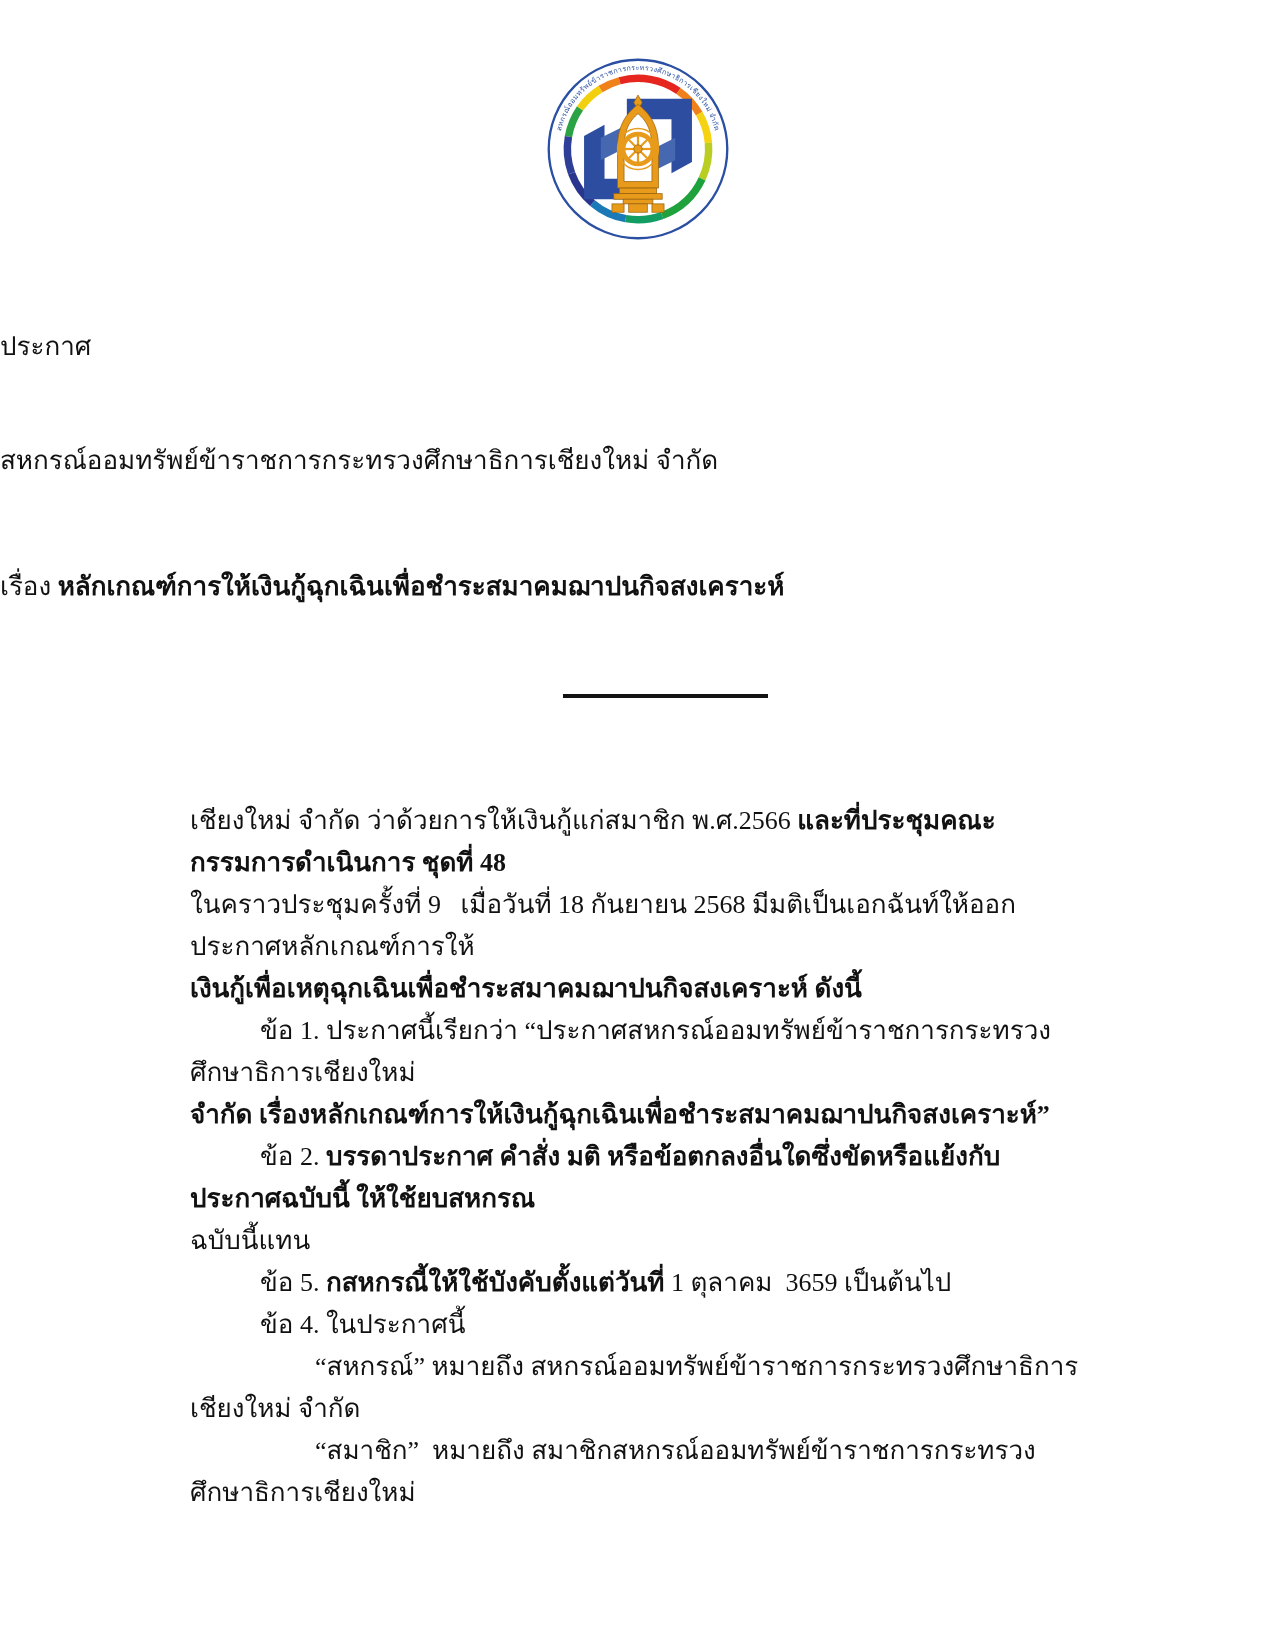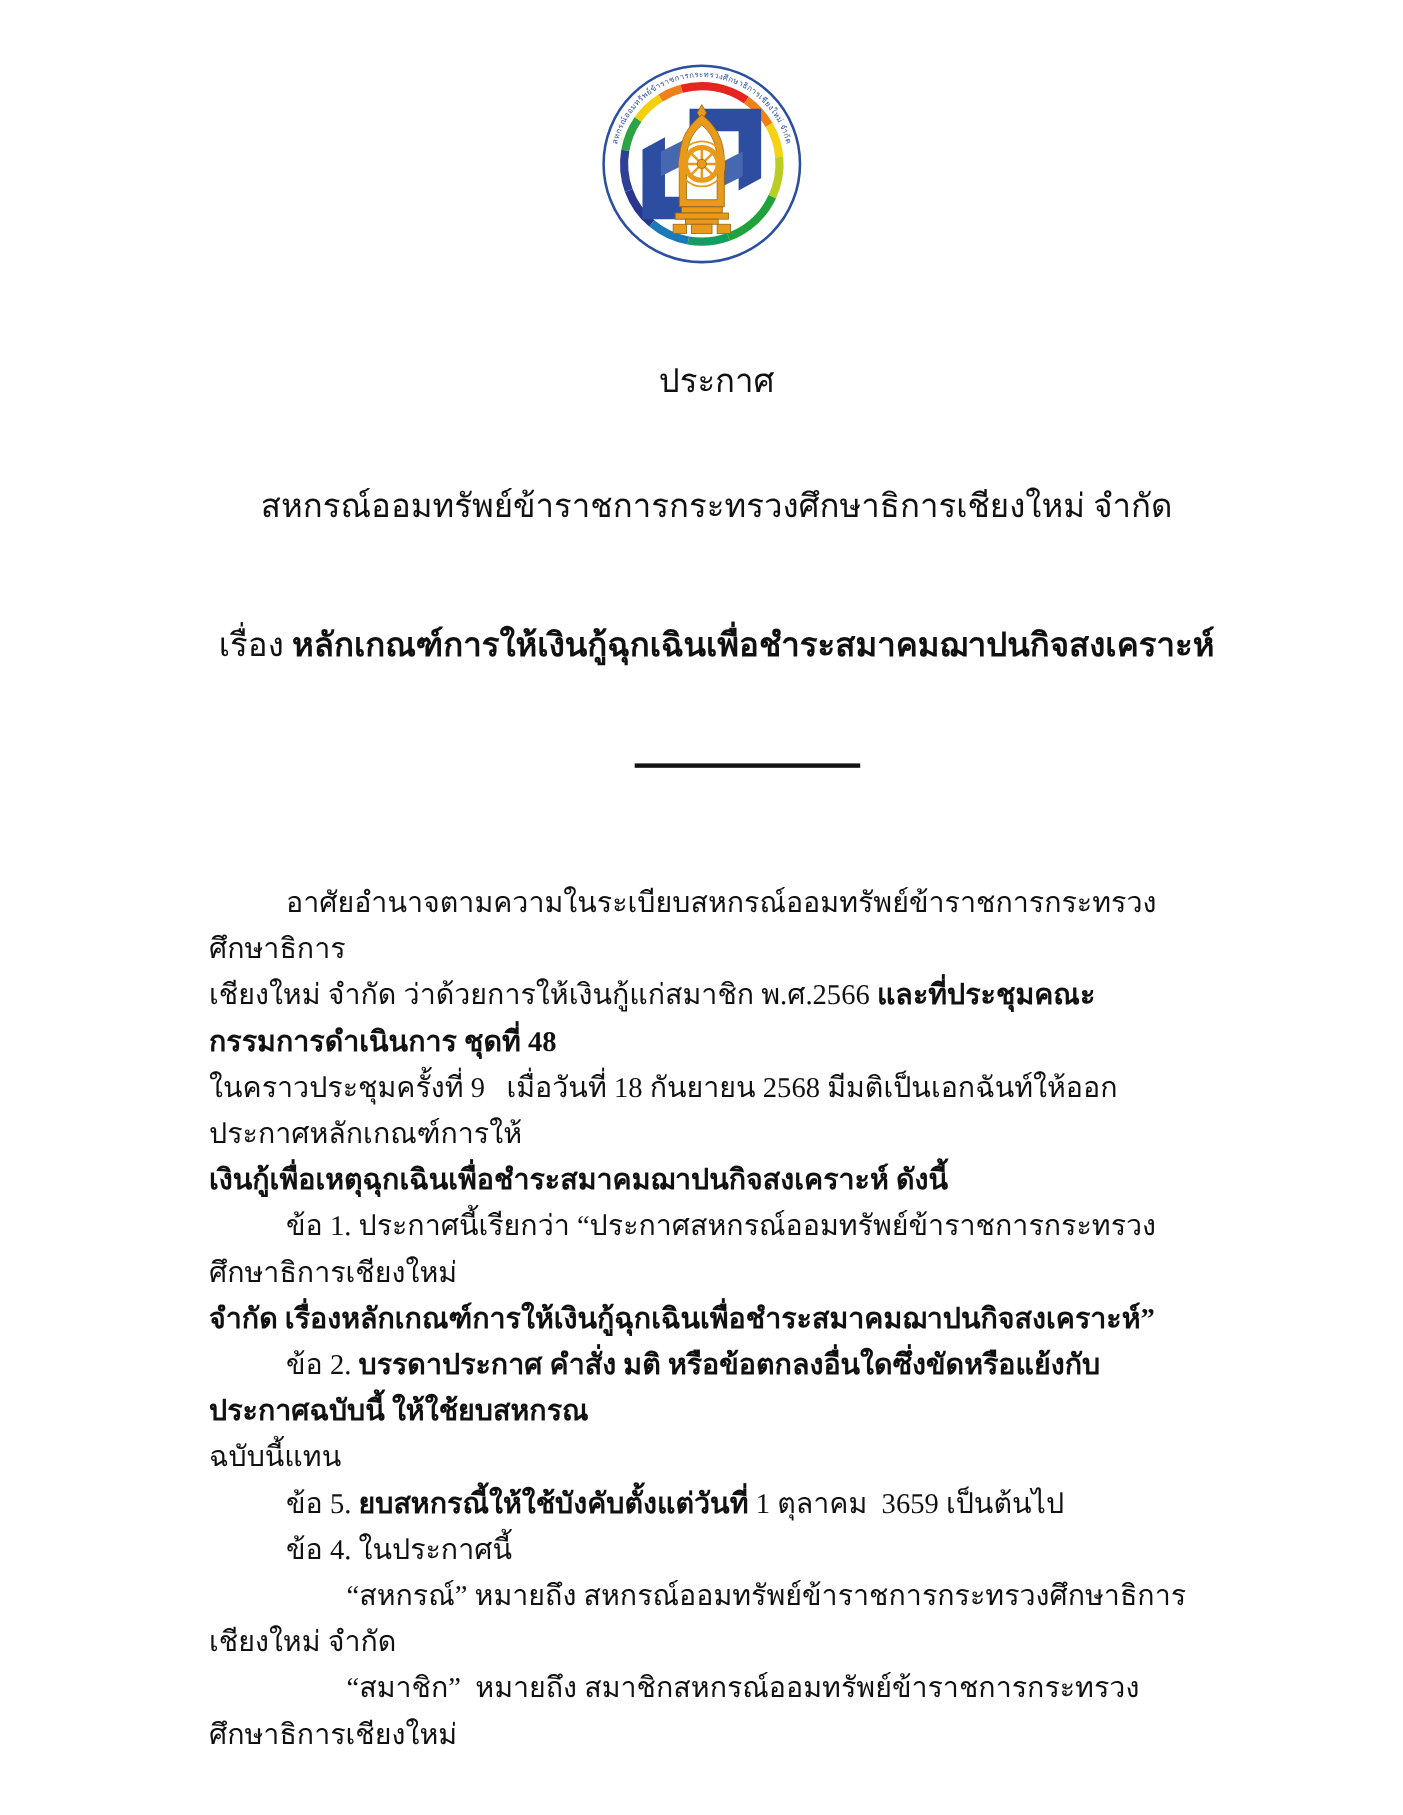--- a/index.html
+++ b/index.html
@@ -10,26 +10,25 @@
     background:#ffffff;
     font-family:"Liberation Serif","DejaVu Serif",serif;
     color:#111111;
     overflow:hidden;
   }
   .logo-wrap {
     padding-top:56px;
     display:flex; justify-content:center;
   }
   .header {
-    text-align:center;
+    text-align:left;
     margin-top:10px;
-    font-size:30px;
+    font-size:26px;
     line-height:38px;
     white-space:pre-wrap;
-    padding-left:28px;
   }
   .header .subject-line { margin-top:12px; }
   .b { font-weight:bold; }
   .divider {
     width:205px; height:4px;
     background:#121212;
     margin:12px auto 0 auto;
     transform:translateX(28px);
   }
   .doc-body {
@@ -105,27 +104,26 @@
   </div>
 
   <div class="header">
     <div>ประกาศ</div>
     <div>สหกรณ์ออมทรัพย์ข้าราชการกระทรวงศึกษาธิการเชียงใหม่ จำกัด</div>
     <div class="subject-line"><span>เรื่อง </span><span class="b">หลักเกณฑ์การให้เงินกู้ฉุกเฉินเพื่อชำระสมาคมฌาปนกิจสงเคราะห์</span></div>
     <div class="divider"></div>
   </div>
 
   <div class="doc-body">
-      <div class="line para"><span>อาศัยอำนาจตามความในระเบียบสหกรณ์ออมทรัพย์ข้าราชการกระทรวงศึกษาธิการ</span></div>
       <div class="line none"><span>เชียงใหม่ จำกัด ว่าด้วยการให้เงินกู้แก่สมาชิก พ.ศ.2566 </span><span class="b">และที่ประชุมคณะกรรมการดำเนินการ ชุดที่ 48</span></div>
       <div class="line none"><span>ในคราวประชุมครั้งที่ 9   เมื่อวันที่ 18 กันยายน 2568 มีมติเป็นเอกฉันท์ให้ออกประกาศหลักเกณฑ์การให้</span></div>
       <div class="line none"><span class="b">เงินกู้เพื่อเหตุฉุกเฉินเพื่อชำระสมาคมฌาปนกิจสงเคราะห์ ดังนี้</span></div>
       <div class="line para"><span>ข้อ 1. ประกาศนี้เรียกว่า “ประกาศสหกรณ์ออมทรัพย์ข้าราชการกระทรวงศึกษาธิการเชียงใหม่</span></div>
       <div class="line none"><span class="b">จำกัด เรื่องหลักเกณฑ์การให้เงินกู้ฉุกเฉินเพื่อชำระสมาคมฌาปนกิจสงเคราะห์”</span></div>
       <div class="line para"><span>ข้อ 2. </span><span class="b">บรรดาประกาศ คำสั่ง มติ หรือข้อตกลงอื่นใดซึ่งขัดหรือแย้งกับประกาศฉบับนี้ ให้ใช้ยบสหกรณ</span></div>
       <div class="line none"><span>ฉบับนี้แทน</span></div>
-      <div class="line para"><span>ข้อ 5. </span><span class="b">ยบสหกรณี้ให้ใช้บังคับตั้งแต่วันที่</span><span> 1 ตุลาคม  3659 เป็นต้นไป</span></div>
+      <div class="line para"><span>ข้อ 5. </span><span class="b">กสหกรณี้ให้ใช้บังคับตั้งแต่วันที่</span><span> 1 ตุลาคม  3659 เป็นต้นไป</span></div>
       <div class="line para"><span>ข้อ 4. ในประกาศนี้</span></div>
       <div class="line def"><span>“สหกรณ์” หมายถึง สหกรณ์ออมทรัพย์ข้าราชการกระทรวงศึกษาธิการเชียงใหม่ จำกัด</span></div>
       <div class="line def"><span>“สมาชิก”  หมายถึง สมาชิกสหกรณ์ออมทรัพย์ข้าราชการกระทรวงศึกษาธิการเชียงใหม่</span></div>
     </div>
 
 </div>
 
 </body></html>

